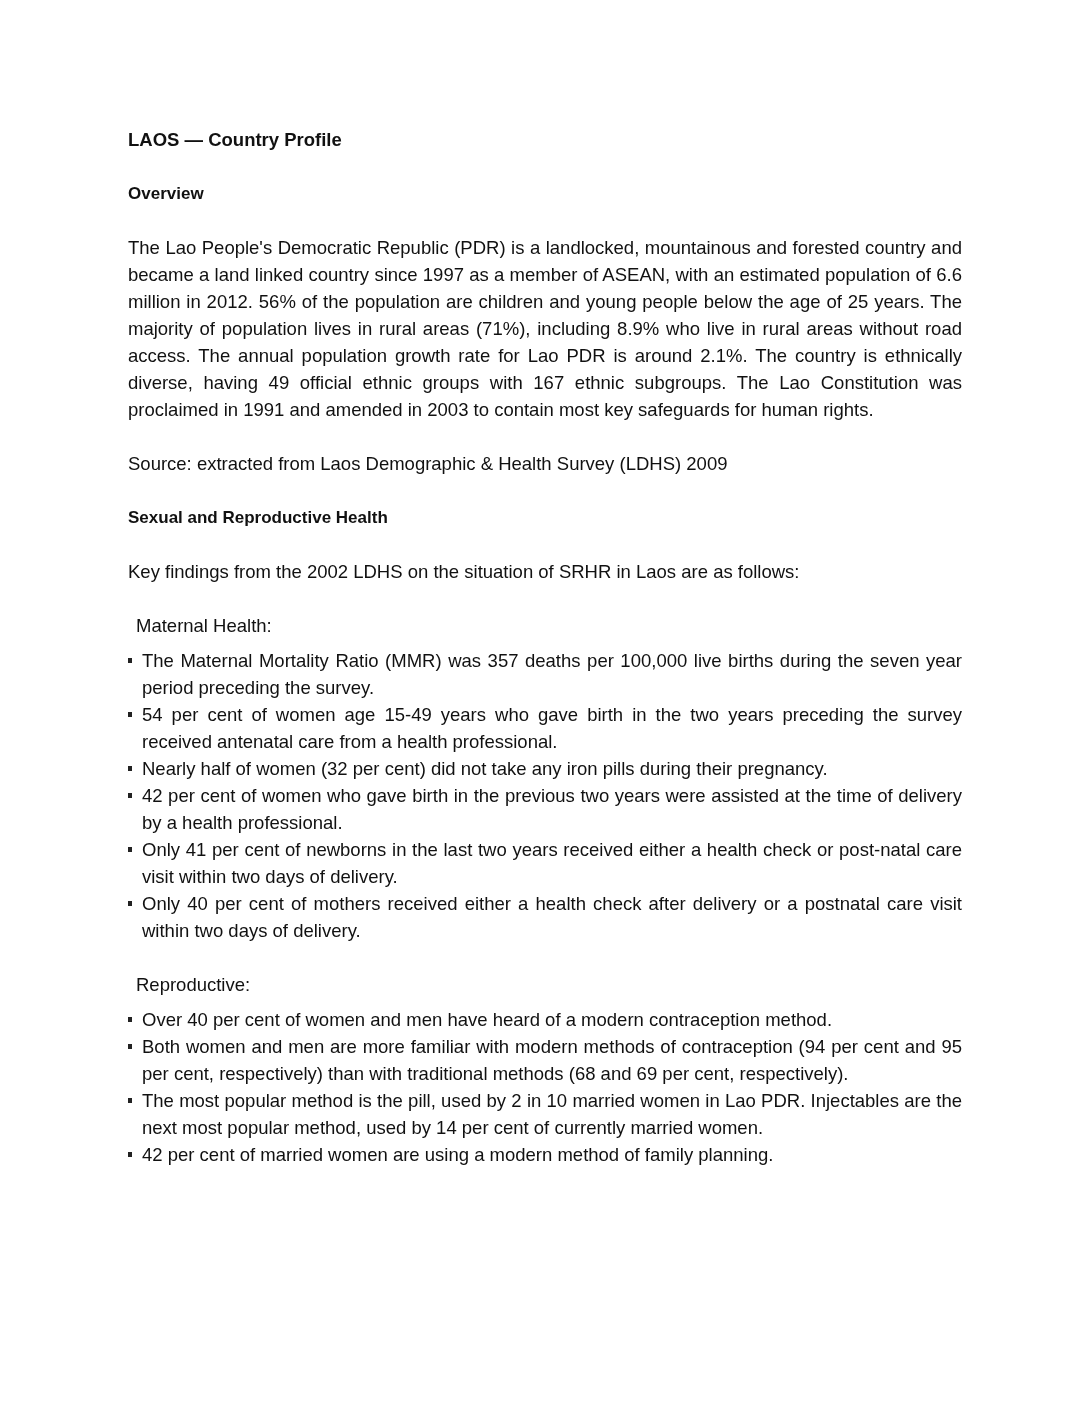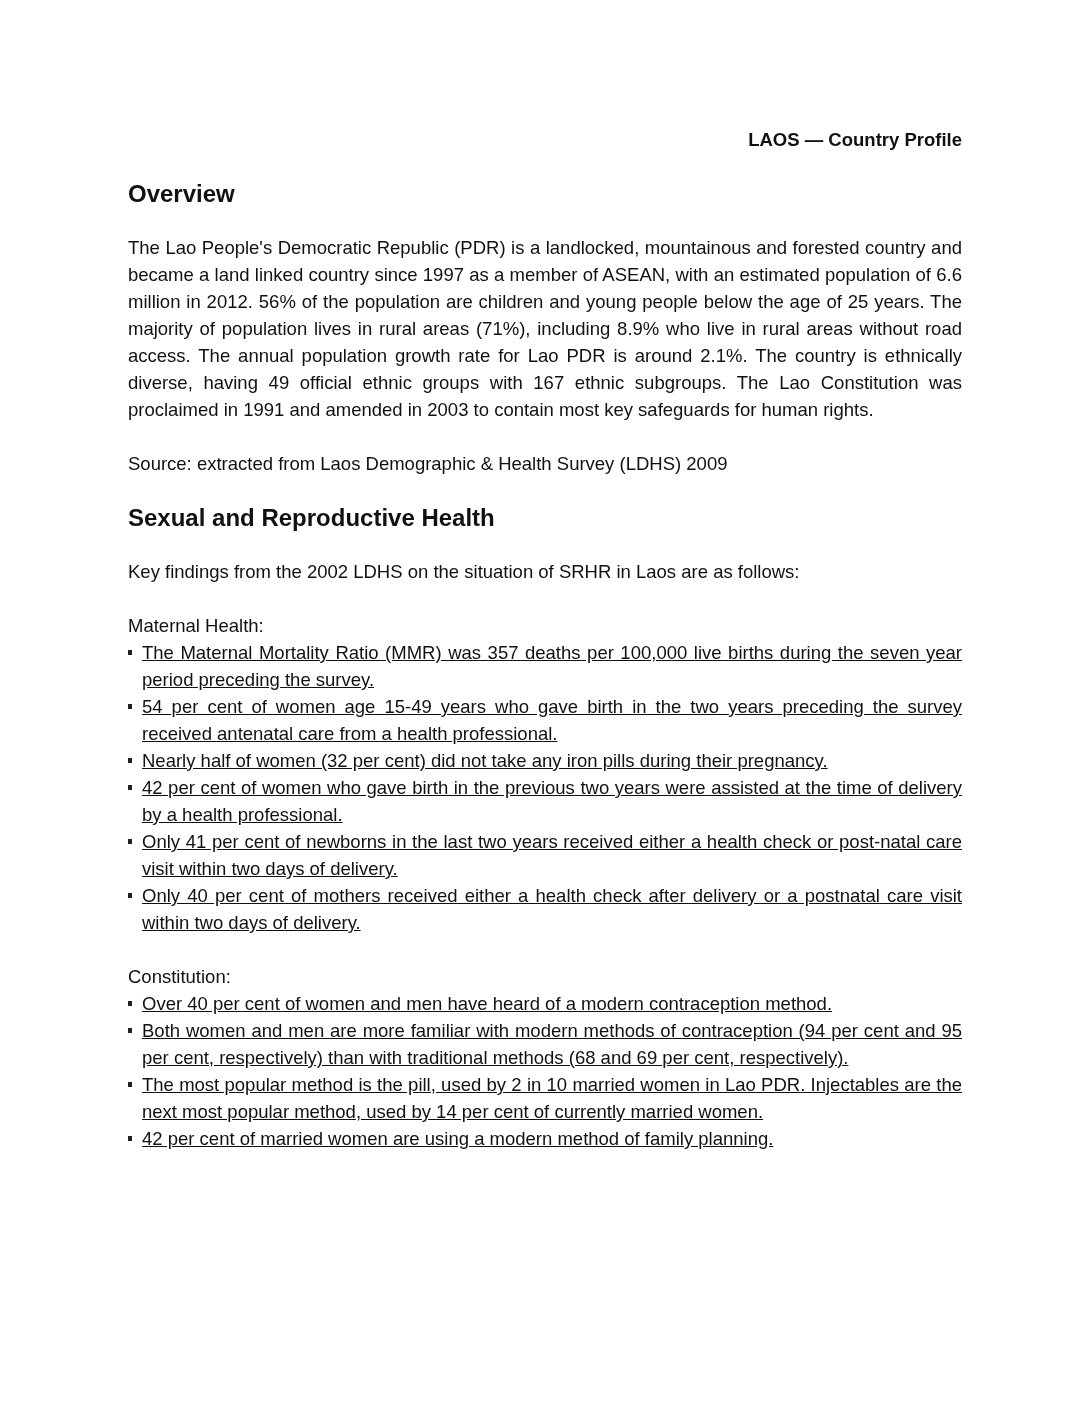--- a/index.html
+++ b/index.html
@@ -21,40 +21,38 @@
       top: 126px;
       width: 834px;
       font-size: 18.5px;
       line-height: 27px;
     }
     .title {
       font-weight: bold;
       margin: 0 0 27px 0;
       font-size: 18.5px;
       line-height: 27px;
-      text-align: right;
     }
     .heading {
       font-weight: bold;
       margin: 0 0 27px 0;
-      font-size: 24px;
+      font-size: 17px;
       line-height: 27px;
     }
     p {
       margin: 0 0 27px 0;
       text-align: justify;
     }
     .subhead {
-      margin: 0;
+      margin: 8px;
     }
     ul.bullets {
       list-style: none;
       margin: 0 0 27px 0;
       padding: 0;
-      text-decoration: underline;
     }
     ul.bullets li {
       position: relative;
       padding-left: 14px;
       text-align: justify;
     }
     ul.bullets li .bullet {
       position: absolute;
       left: 0;
       top: 11px;
@@ -79,21 +77,21 @@
   <div class="subhead">Maternal Health:</div>
   <ul class="bullets">
     <li><span class="bullet"></span><span>The Maternal Mortality Ratio (MMR) was 357 deaths per 100,000 live births during the seven year period preceding the survey.</span></li>
     <li><span class="bullet"></span><span>54 per cent of women age 15-49 years who gave birth in the two years preceding the survey received antenatal care from a health professional.</span></li>
     <li><span class="bullet"></span><span>Nearly half of women (32 per cent) did not take any iron pills during their pregnancy.</span></li>
     <li><span class="bullet"></span><span>42 per cent of women who gave birth in the previous two years were assisted at the time of delivery by a health professional.</span></li>
     <li><span class="bullet"></span><span>Only 41 per cent of newborns in the last two years received either a health check or post-natal care visit within two days of delivery.</span></li>
     <li><span class="bullet"></span><span>Only 40 per cent of mothers received either a health check after delivery or a postnatal care visit within two days of delivery.</span></li>
   </ul>
 
-  <div class="subhead">Constitution:</div>
+  <div class="subhead">Reproductive:</div>
   <ul class="bullets">
     <li><span class="bullet"></span><span>Over 40 per cent of women and men have heard of a modern contraception method.</span></li>
     <li><span class="bullet"></span><span>Both women and men are more familiar with modern methods of contraception (94 per cent and 95 per cent, respectively) than with traditional methods (68 and 69 per cent, respectively).</span></li>
     <li><span class="bullet"></span></li>
     <li><span class="bullet"></span><span>The most popular method is the pill, used by 2 in 10 married women in Lao PDR. Injectables are the next most popular method, used by 14 per cent of currently married women.</span></li>
     <li><span class="bullet"></span><span>42 per cent of married women are using a modern method of family planning.</span></li>
   </ul>
 </div>
 
 </body></html>

